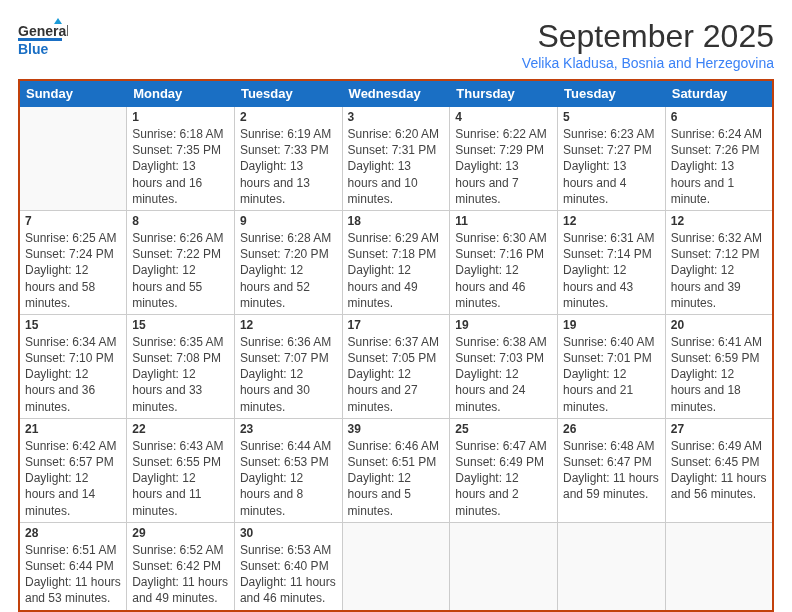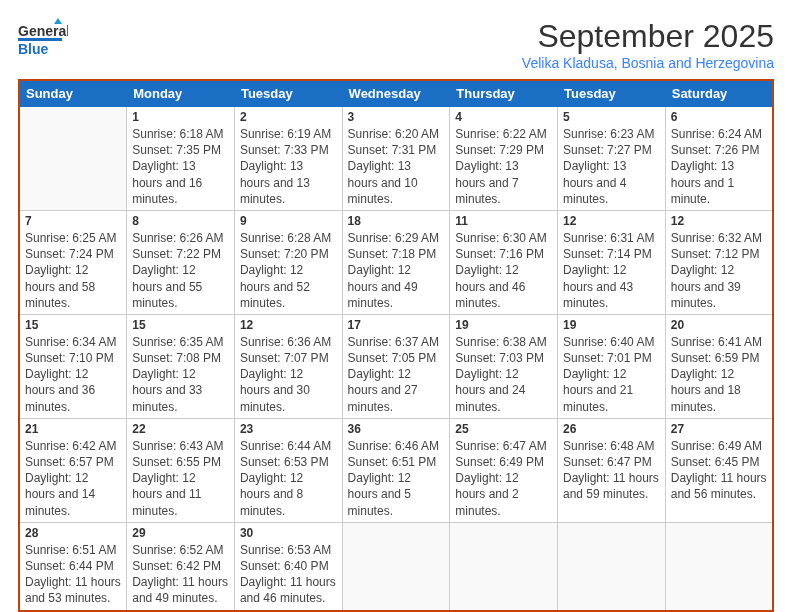--- a/index.html
+++ b/index.html
@@ -211,21 +211,21 @@
           </td>
           <td>
             <span class="day-num">22</span>
             <div class="cell-text">Sunrise: 6:43 AM<br>Sunset: 6:55 PM<br>Daylight: 12 hours and 11 minutes.</div>
           </td>
           <td>
             <span class="day-num">23</span>
             <div class="cell-text">Sunrise: 6:44 AM<br>Sunset: 6:53 PM<br>Daylight: 12 hours and 8 minutes.</div>
           </td>
           <td>
-            <span class="day-num">36</span>
+            <span class="day-num">39</span>
             <div class="cell-text">Sunrise: 6:46 AM<br>Sunset: 6:51 PM<br>Daylight: 12 hours and 5 minutes.</div>
           </td>
           <td>
             <span class="day-num">25</span>
             <div class="cell-text">Sunrise: 6:47 AM<br>Sunset: 6:49 PM<br>Daylight: 12 hours and 2 minutes.</div>
           </td>
           <td>
             <span class="day-num">26</span>
             <div class="cell-text">Sunrise: 6:48 AM<br>Sunset: 6:47 PM<br>Daylight: 11 hours and 59 minutes.</div>
           </td>

